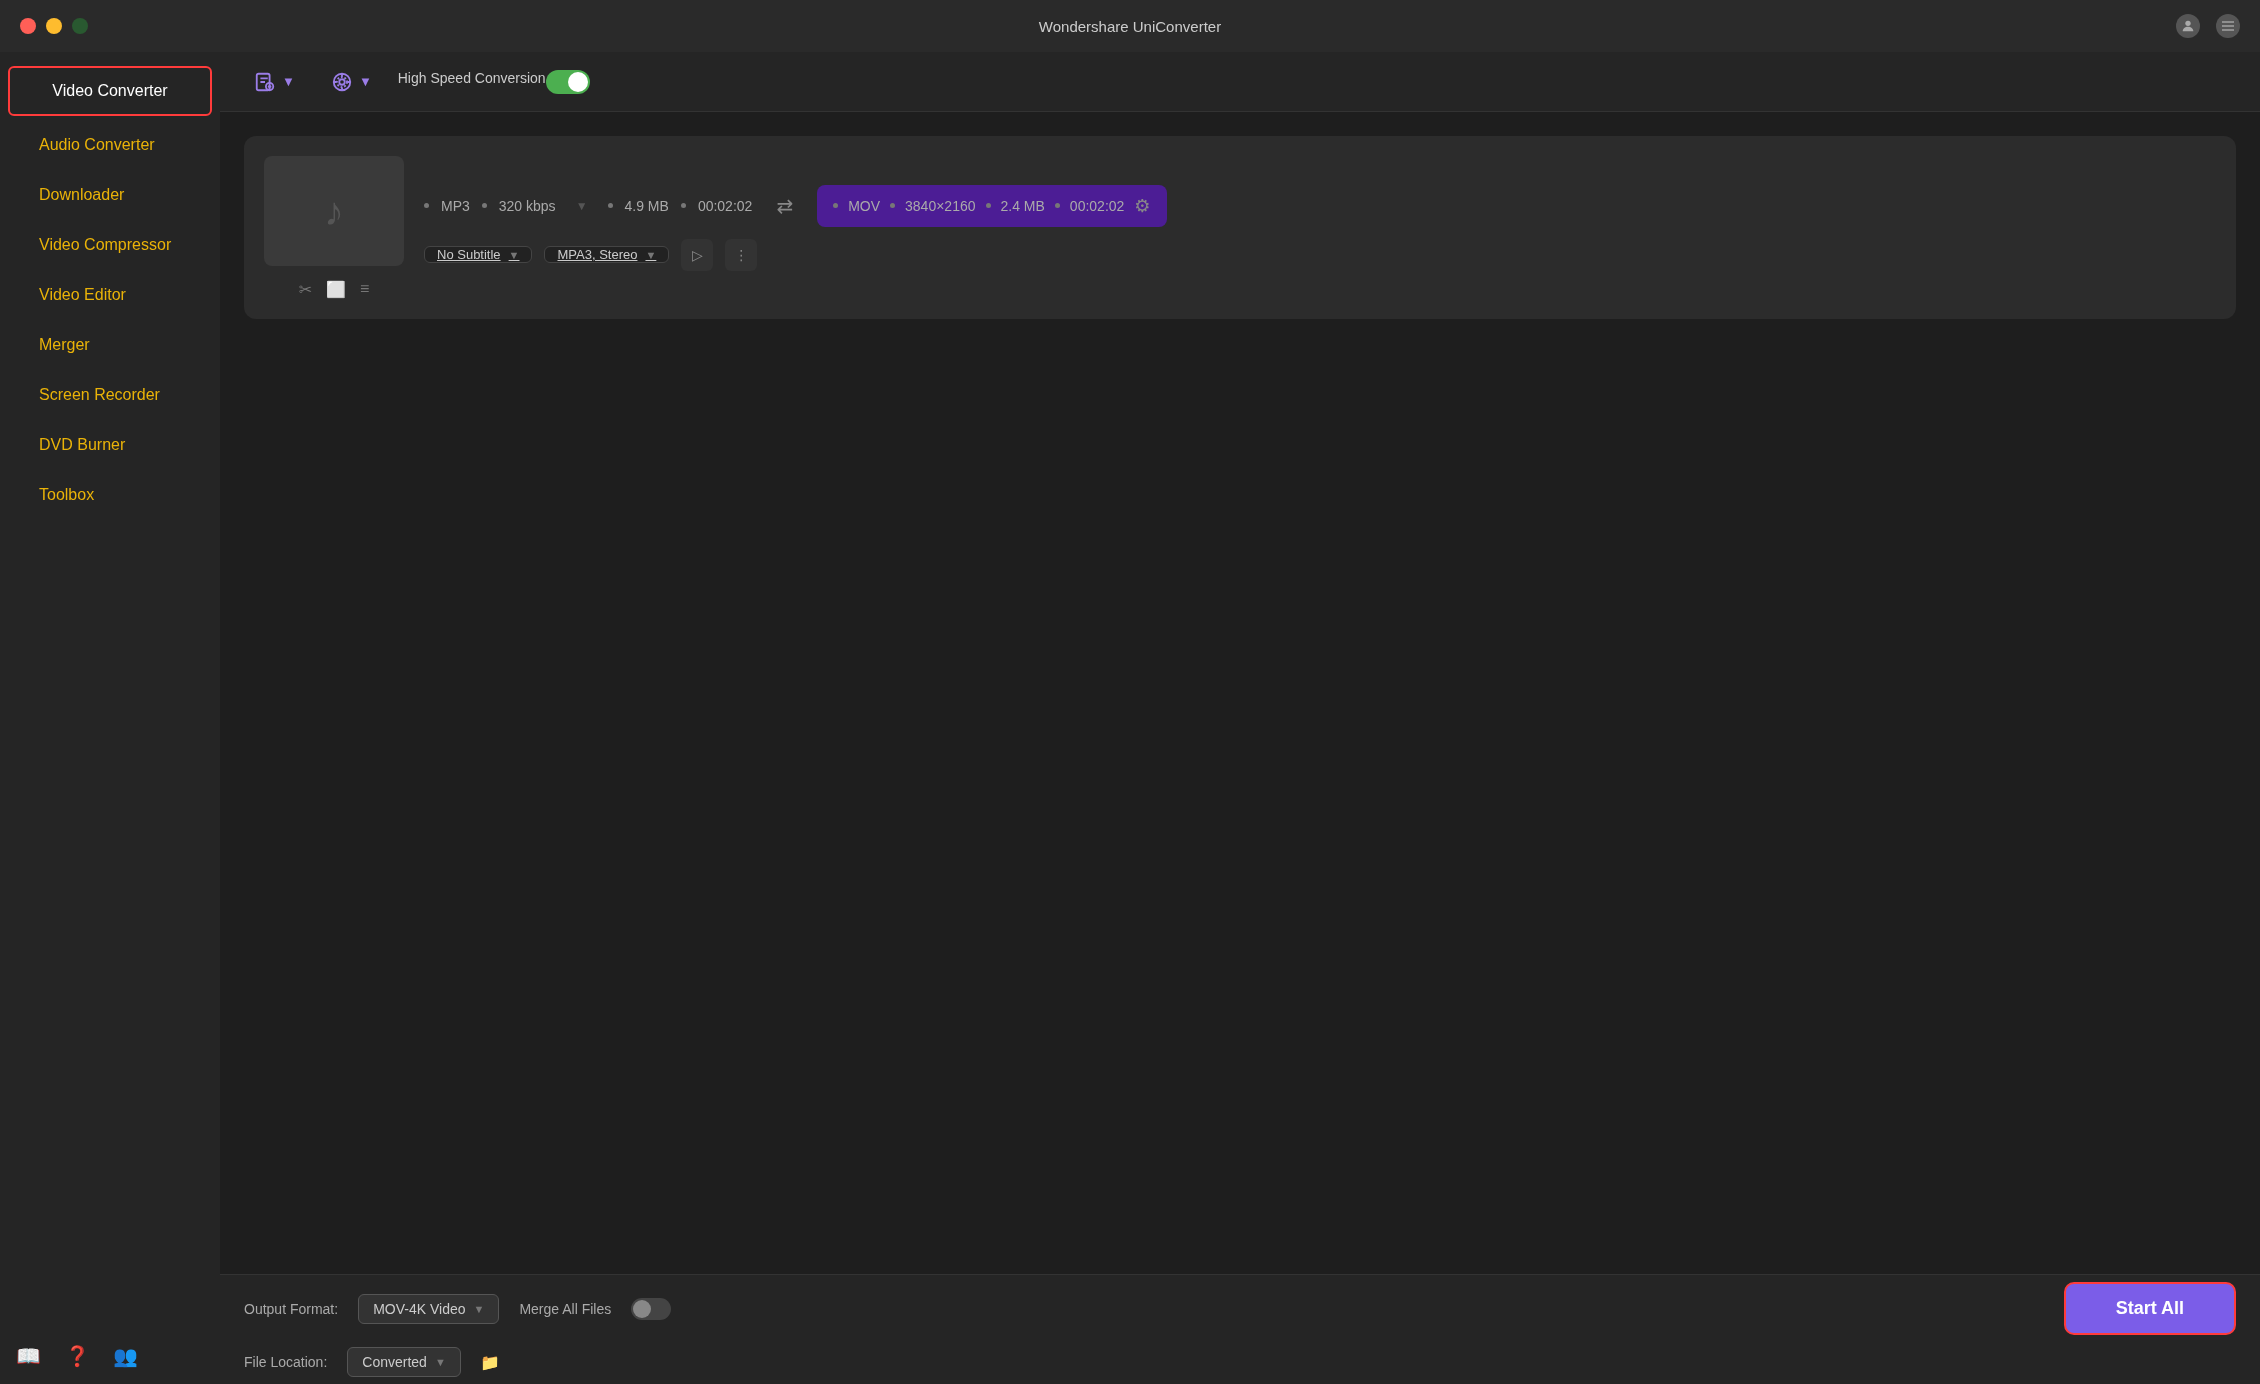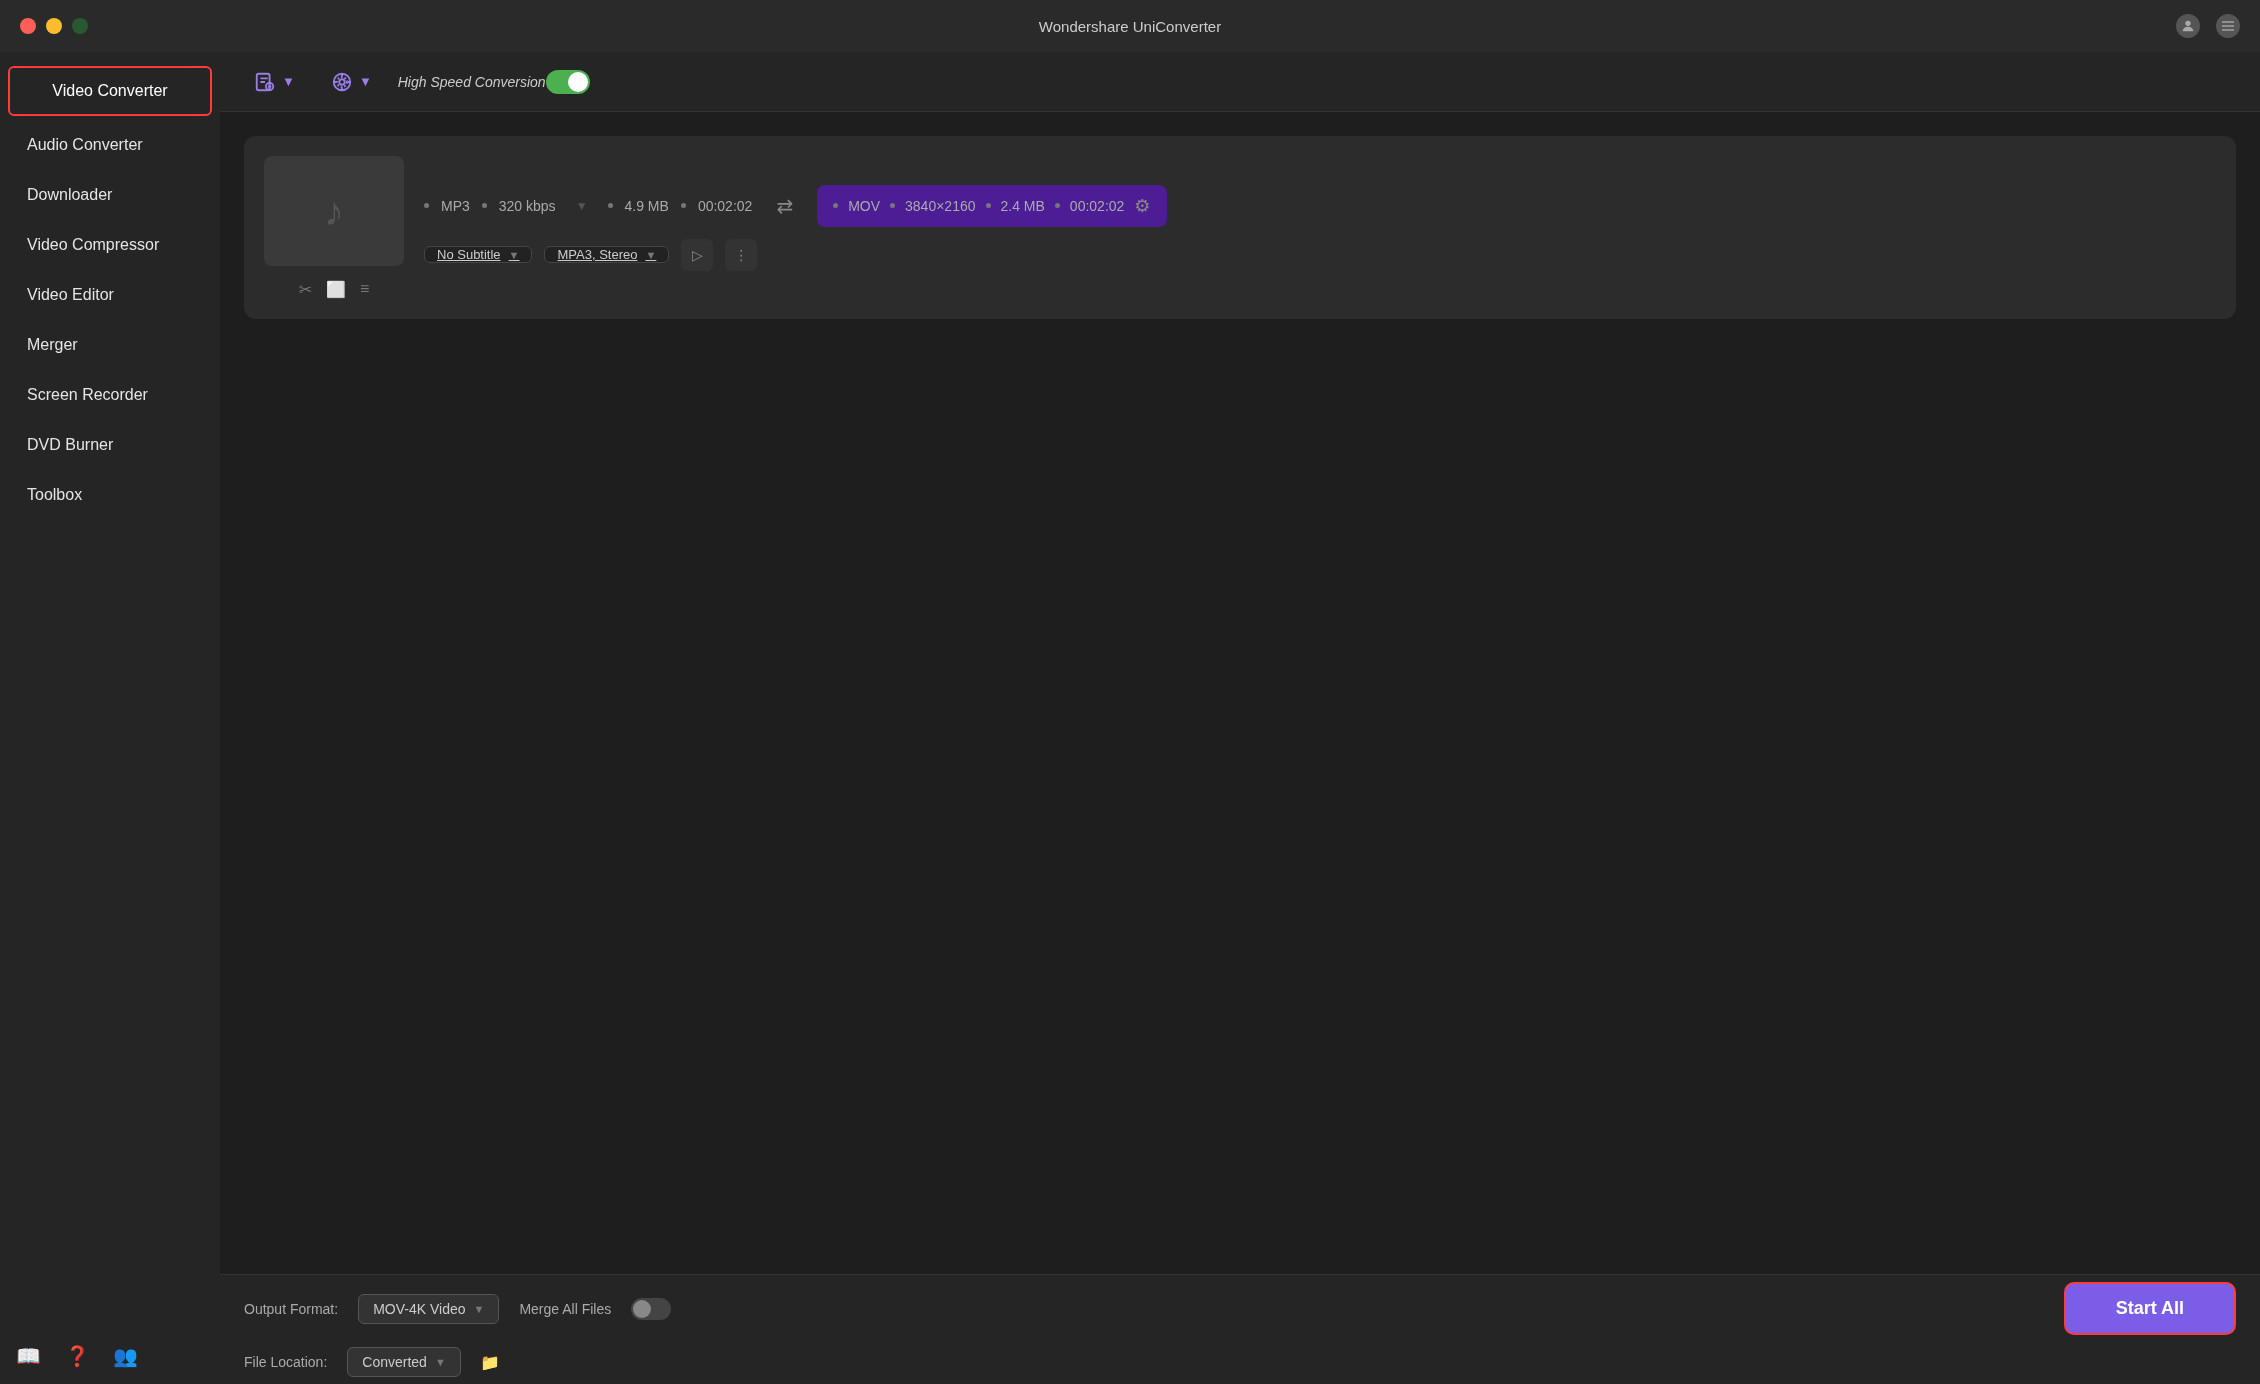--- a/index.html
+++ b/index.html
@@ -74,23 +74,23 @@
     
     .sidebar {
       width: 220px;
       background: #252525;
       display: flex;
       flex-direction: column;
       padding-top: 10px;
       flex-shrink: 0;
     }
     .sidebar-item {
-      padding: 16px 24px;
+      padding: 16px 36px;
       font-size: 16px;
-      color: #e5e5e5;
+      color: #eab308;
       cursor: pointer;
       border-left: 3px solid transparent;
     }
     .sidebar-item.active {
       color: #fff;
       border: 2px solid #ff3b3b;
       border-radius: 6px;
       margin: 4px 8px;
       padding: 14px 16px;
       text-align: center;
@@ -159,23 +159,22 @@
       background: none;
       color: #aaa;
     }
     .tab-btn.active {
       background: #3a3a3a;
       color: #fff;
       font-weight: 500;
     }
     .toolbar-right {
       display: flex;
-      align-items: center;
+      align-items: flex-start;
       gap: 0;
-      font-style: italic;
     }
     .high-speed-label {
       font-size: 14px;
       color: #ccc;
     }
     .toggle-switch {
       width: 44px;
       height: 24px;
       background: #4CAF50;
       border-radius: 12px;

